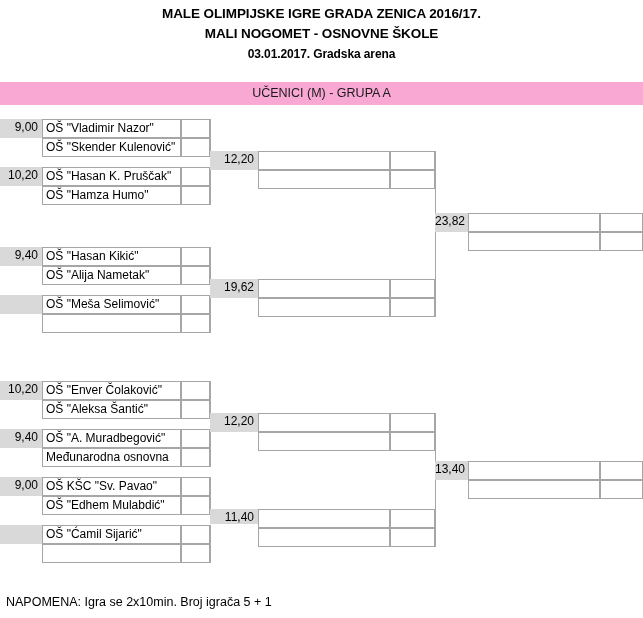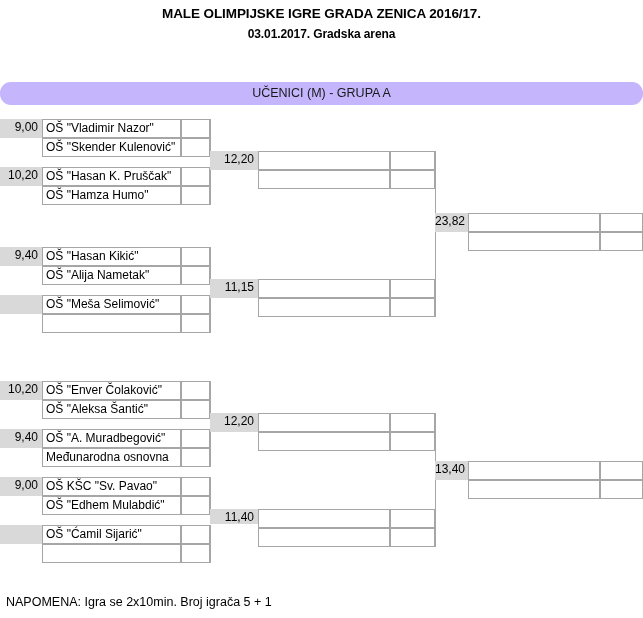--- a/index.html
+++ b/index.html
@@ -16,26 +16,25 @@
   
   .titles{position:absolute;left:0;top:0;width:643px;text-align:center;}
   .title-line{font-weight:bold;letter-spacing:-0.1px;}
   .title-1{font-size:13.5px;line-height:20px;padding-top:4px;}
   .title-2{font-size:13.5px;line-height:20px;}
   .title-3{font-size:12px;line-height:20px;}
 
   
   .group-band{
     position:absolute;left:0;width:643px;height:23px;
-    background:#c4b5fd;
+    background:#f9a8d4;
     font-size:12.5px;
     line-height:23px;
     text-align:center;
     color:#1a1a1a;
-    border-radius:11px;
   }
 
   
   .cell{position:absolute;box-sizing:border-box;font-size:12px;line-height:17px;}
 
   .time-cell{
     background:#d9d9d9;
     text-align:right;
     padding-right:4px;
     font-size:12px;
@@ -67,20 +66,21 @@
     white-space:nowrap;
   }
 </style>
 </head>
 <body>
 
 <div class="sheet">
 
   <div class="titles">
     <div class="title-line title-1">MALE OLIMPIJSKE IGRE GRADA ZENICA 2016/17.</div>
+    <div class="title-line title-2">MALI NOGOMET - OSNOVNE ŠKOLE</div>
     <div class="title-line title-3">03.01.2017. Gradska arena</div>
   </div>
 
   <div class="group-band" style="top:82px;">UČENICI (M) - GRUPA A</div>
 
   <div class="cell time-cell" style="left:0px;top:119px;width:42px;height:19px;">9,00</div>
   <div class="cell team-cell" style="left:42px;top:119px;width:139px;height:19px;">OŠ "Vladimir Nazor"</div>
   <div class="cell score-cell" style="left:181px;top:119px;width:29px;height:19px;"></div>
   <div class="cell team-cell" style="left:42px;top:138px;width:139px;height:19px;">OŠ "Skender Kulenović"</div>
   <div class="cell score-cell" style="left:181px;top:138px;width:29px;height:19px;"></div>
@@ -107,21 +107,21 @@
   <div class="connector vline" style="left:210px;top:167px;height:38px;"></div>
   <div class="connector vline" style="left:210px;top:247px;height:38px;"></div>
   <div class="connector vline" style="left:210px;top:295px;height:38px;"></div>
 
   <div class="cell time-cell" style="left:210px;top:151px;width:48px;height:19px;">12,20</div>
   <div class="cell team-cell" style="left:258px;top:151px;width:132px;height:19px;"></div>
   <div class="cell score-cell" style="left:390px;top:151px;width:45px;height:19px;"></div>
   <div class="cell team-cell" style="left:258px;top:170px;width:132px;height:19px;"></div>
   <div class="cell score-cell" style="left:390px;top:170px;width:45px;height:19px;"></div>
 
-  <div class="cell time-cell" style="left:210px;top:279px;width:48px;height:19px;">11,15</div>
+  <div class="cell time-cell" style="left:210px;top:279px;width:48px;height:19px;">19,62</div>
   <div class="cell team-cell" style="left:258px;top:279px;width:132px;height:19px;"></div>
   <div class="cell score-cell" style="left:390px;top:279px;width:45px;height:19px;"></div>
   <div class="cell team-cell" style="left:258px;top:298px;width:132px;height:19px;"></div>
   <div class="cell score-cell" style="left:390px;top:298px;width:45px;height:19px;"></div>
 
   <div class="connector vline" style="left:435px;top:151px;height:38px;"></div>
   <div class="connector vline" style="left:435px;top:279px;height:38px;"></div>
   <div class="connector vline" style="left:435px;top:189px;height:90px;"></div>
 
   <div class="cell time-cell" style="left:435px;top:213px;width:33px;height:19px;">23,82</div>

